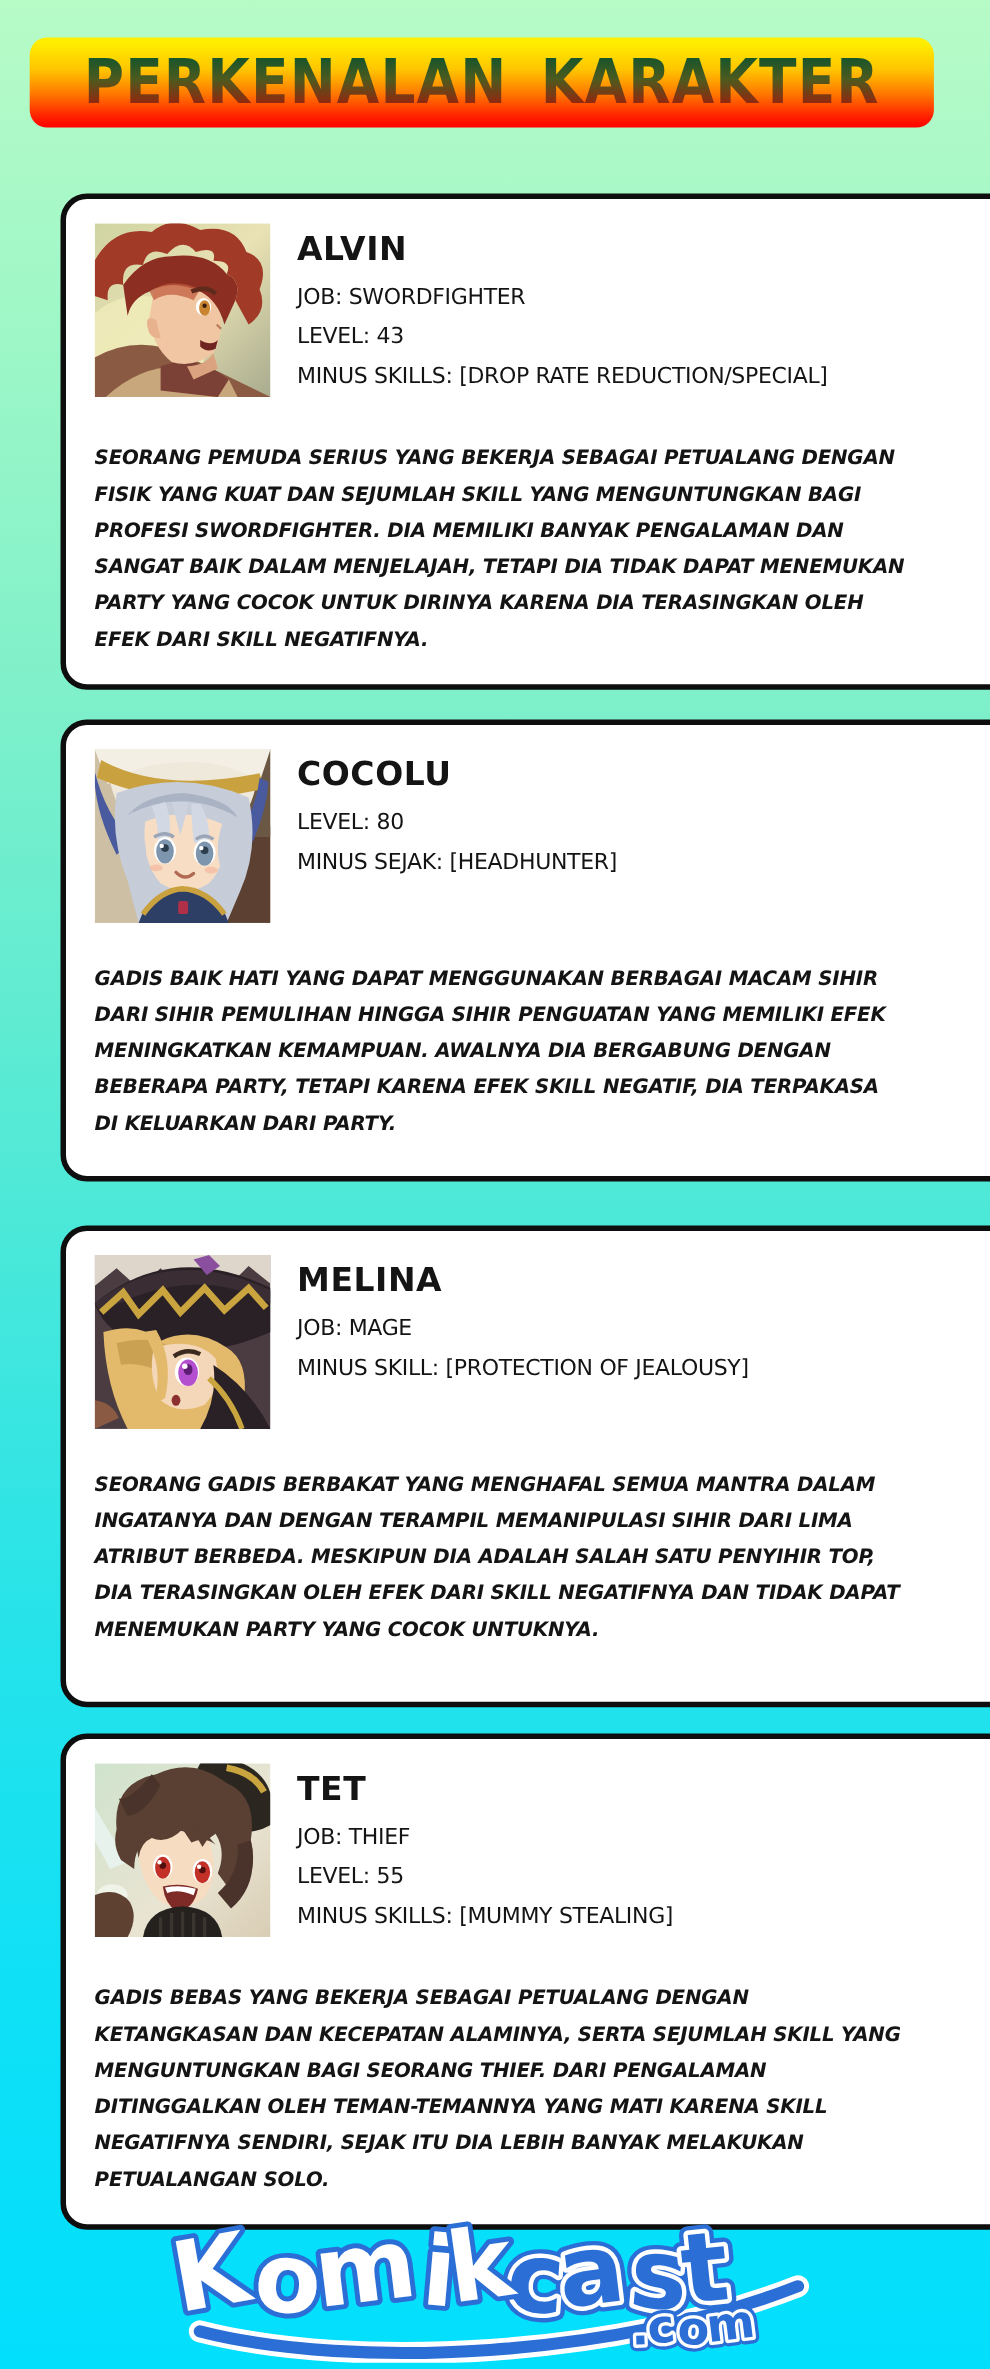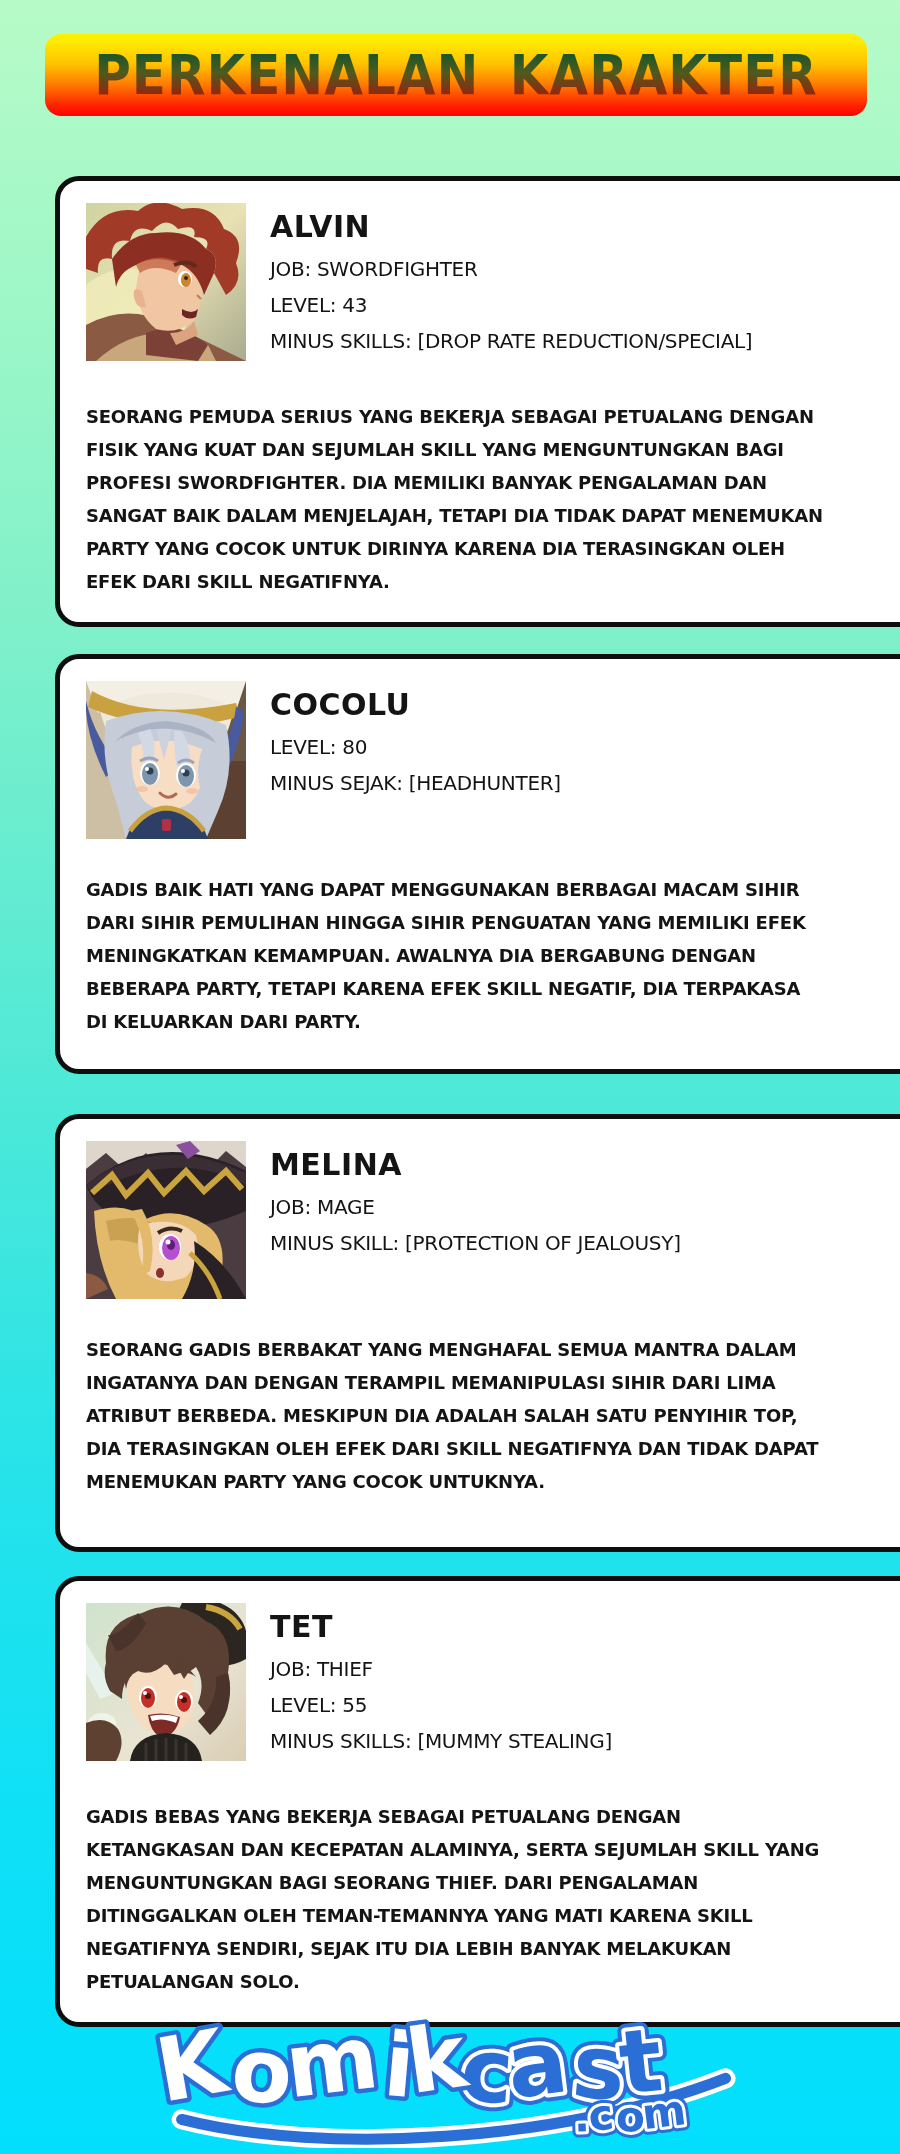--- a/index.html
+++ b/index.html
@@ -2,21 +2,21 @@
 <html><head>
 <meta charset="utf-8">
 <style>
   html,body{margin:0;padding:0;}
   body{
     width:900px;height:2154px;position:relative;overflow:hidden;
     font-family:"DejaVu Sans","Liberation Sans",sans-serif;
     background:linear-gradient(180deg,#b7fbc7 0%,#9ef7c7 14%,#7df0ca 30%,#4fe9d7 50%,#27e3e9 68%,#0fe0f6 84%,#02dffd 100%);
   }
   .banner{
-    position:absolute;left:45px;top:34px;width:822px;height:82px;
+    position:absolute;left:27px;top:34px;width:822px;height:82px;
     border-radius:16px;
     background:linear-gradient(180deg,#ffee00 6%,#ffc400 36%,#ff7a00 62%,#ff2000 88%,#ff0000 100%);
     display:flex;align-items:center;justify-content:center;
   }
   .banner-title{
     font-size:50px;font-weight:bold;letter-spacing:1px;word-spacing:12px;
     background:linear-gradient(180deg,#11552c 12%,#4e5a1e 46%,#93260f 80%,#87200c 100%);
     -webkit-background-clip:text;background-clip:text;color:transparent;
     transform:scaleY(1.12);
   }
@@ -26,21 +26,21 @@
     padding:22px 26px 24px 26px;color:#141414;margin-top:36px;
   }
   .card-header{display:flex;gap:24px;}
   .portrait{width:160px;height:158px;flex:none;overflow:hidden;}
   .portrait svg{display:block;width:100%;height:100%;}
   .char-info{flex:1;min-width:0;padding-top:6px;}
   .char-name{font-size:30px;font-weight:bold;letter-spacing:.5px;margin:0 0 14px 0;}
   .stat-line{font-size:20px;font-weight:normal;letter-spacing:-0.3px;margin-bottom:13px;line-height:1.15;}
   .char-desc{
     margin:34px 0 0 0;font-size:18px;font-weight:bold;letter-spacing:-0.2px;
-    line-height:33px;max-width:740px;
+    line-height:33px;max-width:740px;font-style:italic;
   }
   .logo-wrap{position:absolute;top:1988px;left:50%;transform:translateX(-50%);width:620px;height:160px;}
   .logo-wrap svg{display:block;width:100%;height:100%;}
   .logo-text{font-family:"DejaVu Sans","Liberation Sans",sans-serif;font-weight:bold;}
 </style>
 </head>
 <body>
 
 <div class="banner">
   <div class="banner-title">PERKENALAN KARAKTER</div>

